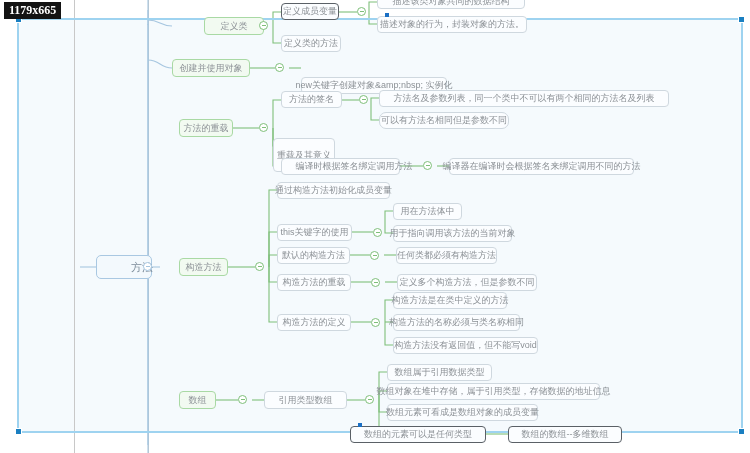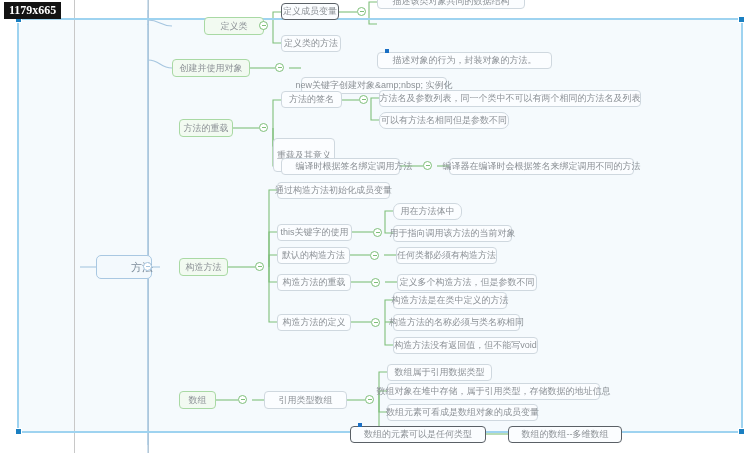--- a/index.html
+++ b/index.html
@@ -225,21 +225,21 @@
     <span>定义成员变量</span>
   </div>
   <div class="toggle green" style="left:357px; top:7px;">
       <i></i>
     </div>
 
   <div class="node" style="left:377px; top:-6px; width:148px; height:15px;">
     <span>描述该类对象共同的数据结构</span>
   </div>
 
-  <div class="node" style="left:377px; top:16px; width:175px; height:17px;margin-top:36px;">
+  <div class="node" style="left:377px; top:16px; width:150px; height:17px;">
     <span class="dot"></span>
     <span>描述对象的行为，封装对象的方法。</span>
   </div>
 
   <div class="node" style="left:281px; top:35px; width:60px; height:17px;">
     <span>定义类的方法</span>
   </div>
 
   <div class="node lvl1" style="left:172px; top:59px; width:78px; height:18px;">
     <span>创建并使用对象</span>
@@ -259,21 +259,21 @@
       <i></i>
     </div>
 
   <div class="node" style="left:281px; top:91px; width:61px; height:17px;">
     <span>方法的签名</span>
   </div>
   <div class="toggle green" style="left:359px; top:95px;">
       <i></i>
     </div>
 
-  <div class="node" style="left:379px; top:90px; width:262px; height:17px;">
+  <div class="node" style="left:379px; top:90px; width:290px; height:17px;">
     <span>方法名及参数列表，同一个类中不可以有两个相同的方法名及列表</span>
   </div>
   <div class="node" style="left:379px; top:112px; width:130px; height:17px;border-radius:7px;">
     <span>可以有方法名相同但是参数不同</span>
   </div>
 
   <div class="node" style="left:273px; top:138px; width:62px; height:34px;text-align:right;">
     <span>重载及其意义</span>
   </div>
 
@@ -297,21 +297,21 @@
   <div class="node" style="left:277px; top:182px; width:113px; height:17px;">
     <span>通过构造方法初始化成员变量</span>
   </div>
 
   <div class="node" style="left:277px; top:224px; width:75px; height:17px;">
     <span>this关键字的使用</span>
   </div>
   <div class="toggle green" style="left:373px; top:228px;">
       <i></i>
     </div>
-  <div class="node" style="left:393px; top:203px; width:69px; height:17px;border-radius:7px;">
+  <div class="node" style="left:393px; top:203px; width:69px; height:17px;">
     <span>用在方法体中</span>
   </div>
   <div class="node" style="left:393px; top:225px; width:119px; height:17px;">
     <span>用于指向调用该方法的当前对象</span>
   </div>
 
   <div class="node" style="left:277px; top:247px; width:73px; height:17px;">
     <span>默认的构造方法</span>
   </div>
   <div class="toggle green" style="left:370px; top:251px;">

